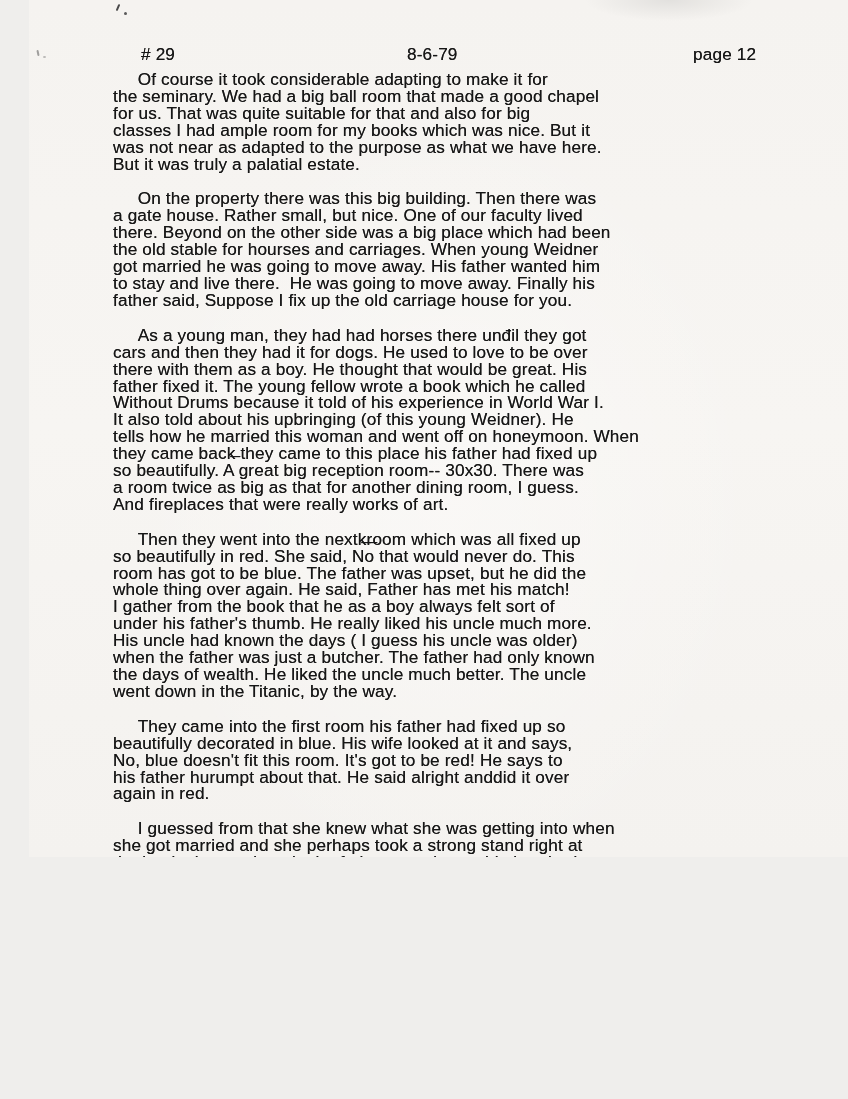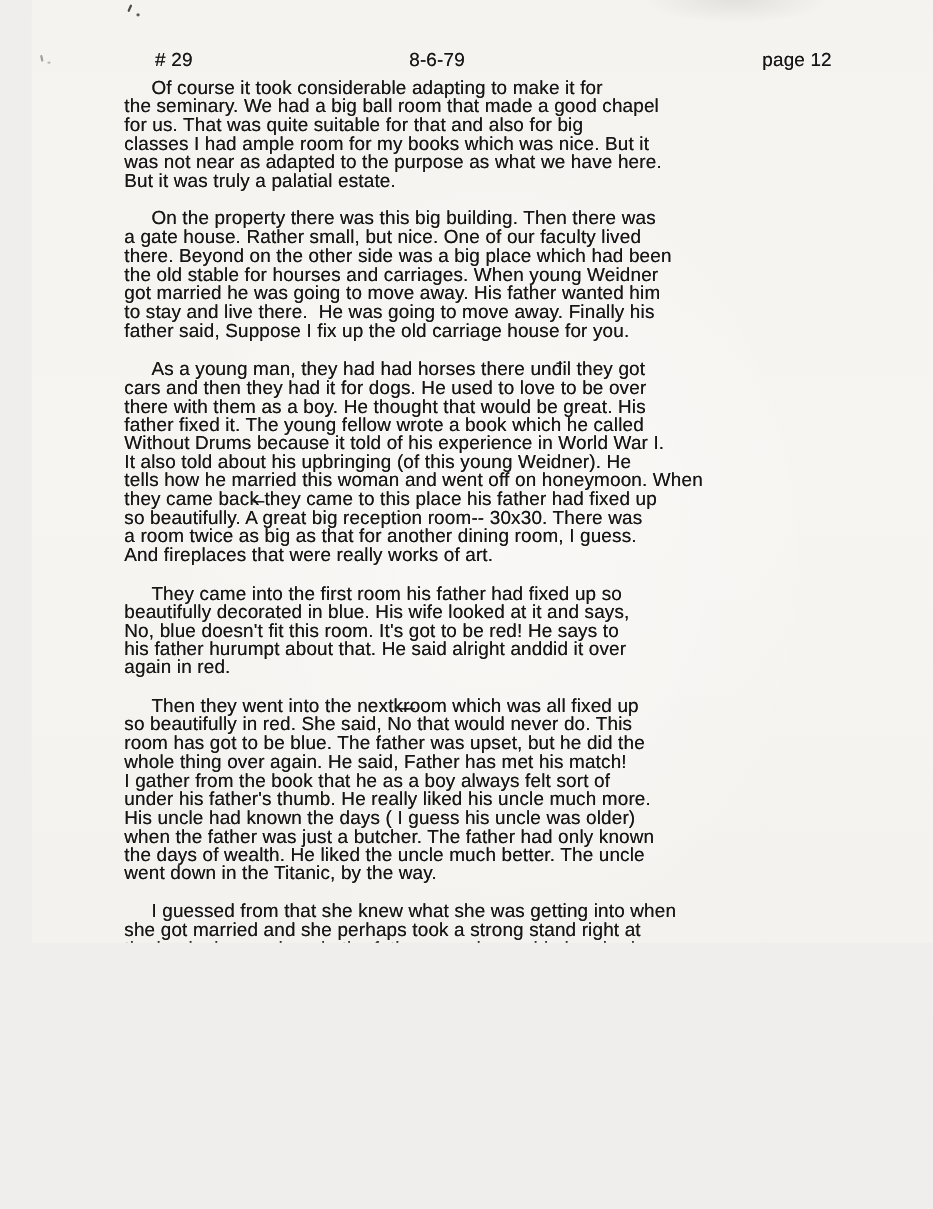--- a/index.html
+++ b/index.html
@@ -28,21 +28,21 @@
     text-shadow: 0 0 0.6px rgba(10,10,10,0.75);
   }
   .header-row {
     position: absolute;
     top: 46px;
     left: 0;
     width: 100%;
     height: 20px;
   }
   .header-row .doc-number { position: absolute; left: 112px; }
-  .header-row .doc-date   { position: absolute; left: 343px; }
+  .header-row .doc-date   { position: absolute; left: 378px; }
   .header-row .doc-page   { position: absolute; left: 664px; }
   .body-text {
     position: absolute;
     top: 71px;
     left: 84px;
     width: 700px;
   }
   .body-text p {
     margin: 0 0 18px 0;
     white-space: pre-wrap;
@@ -103,35 +103,35 @@
 cars and then they had it for dogs. He used to love to be over
 there with them as a boy. He thought that would be great. His
 father fixed it. The young fellow wrote a book which he called
 Without Drums because it told of his experience in World War I.
 It also told about his upbringing (of this young Weidner). He
 tells how he married this woman and went off on honeymoon. When
 they came back̶ they came to this place his father had fixed up
 so beautifully. A great big reception room-- 30x30. There was
 a room twice as big as that for another dining room, I guess.
 And fireplaces that were really works of art.</p>
-    <p>     They came into the first room his father had fixed up so
-beautifully decorated in blue. His wife looked at it and says,
-No, blue doesn't fit this room. It's got to be red! He says to
-his father hurumpt about that. He said alright anddid it over
-again in red.</p>
     <p>     Then they went into the nextk̶r̶oom which was all fixed up
 so beautifully in red. She said, No that would never do. This
 room has got to be blue. The father was upset, but he did the
 whole thing over again. He said, Father has met his match!
 I gather from the book that he as a boy always felt sort of
 under his father's thumb. He really liked his uncle much more.
 His uncle had known the days ( I guess his uncle was older)
 when the father was just a butcher. The father had only known
 the days of wealth. He liked the uncle much better. The uncle
 went down in the Titanic, by the way.</p>
+    <p>     They came into the first room his father had fixed up so
+beautifully decorated in blue. His wife looked at it and says,
+No, blue doesn't fit this room. It's got to be red! He says to
+his father hurumpt about that. He said alright anddid it over
+again in red.</p>
     <p>     I guessed from that she knew what she was getting into when
 she got married and she perhaps took a strong stand right at
 the beginning, and made the father spend a couþle hundred
 thousand dollars extra to suit her whims and then after that
 she could be nice. Having established her independence at the
 start.</p>
   </div>
 
 </div>
 

